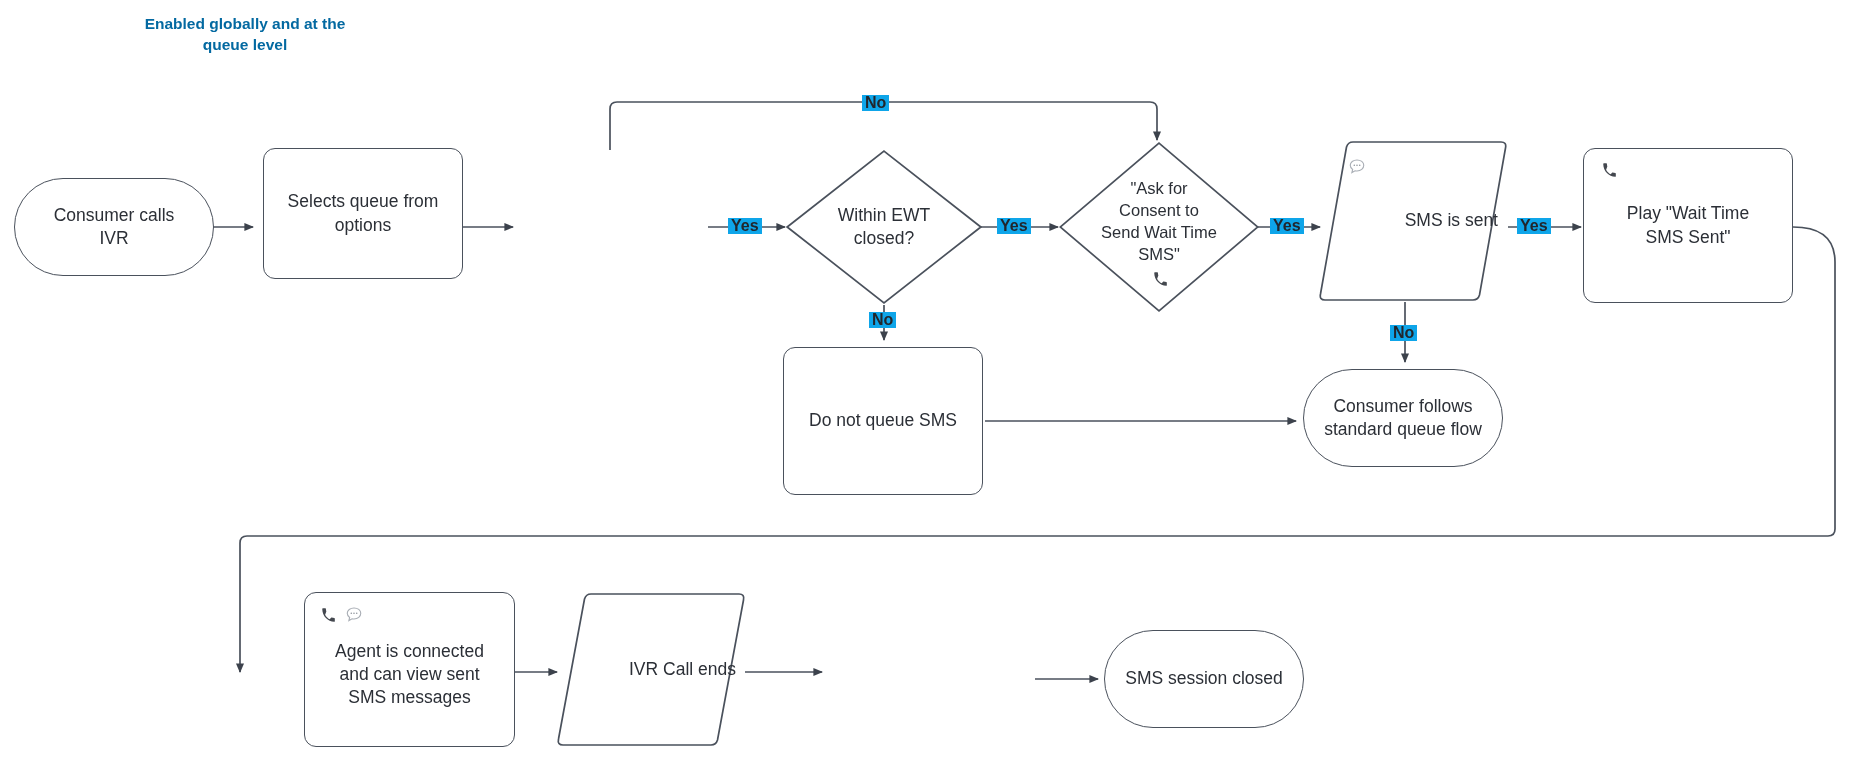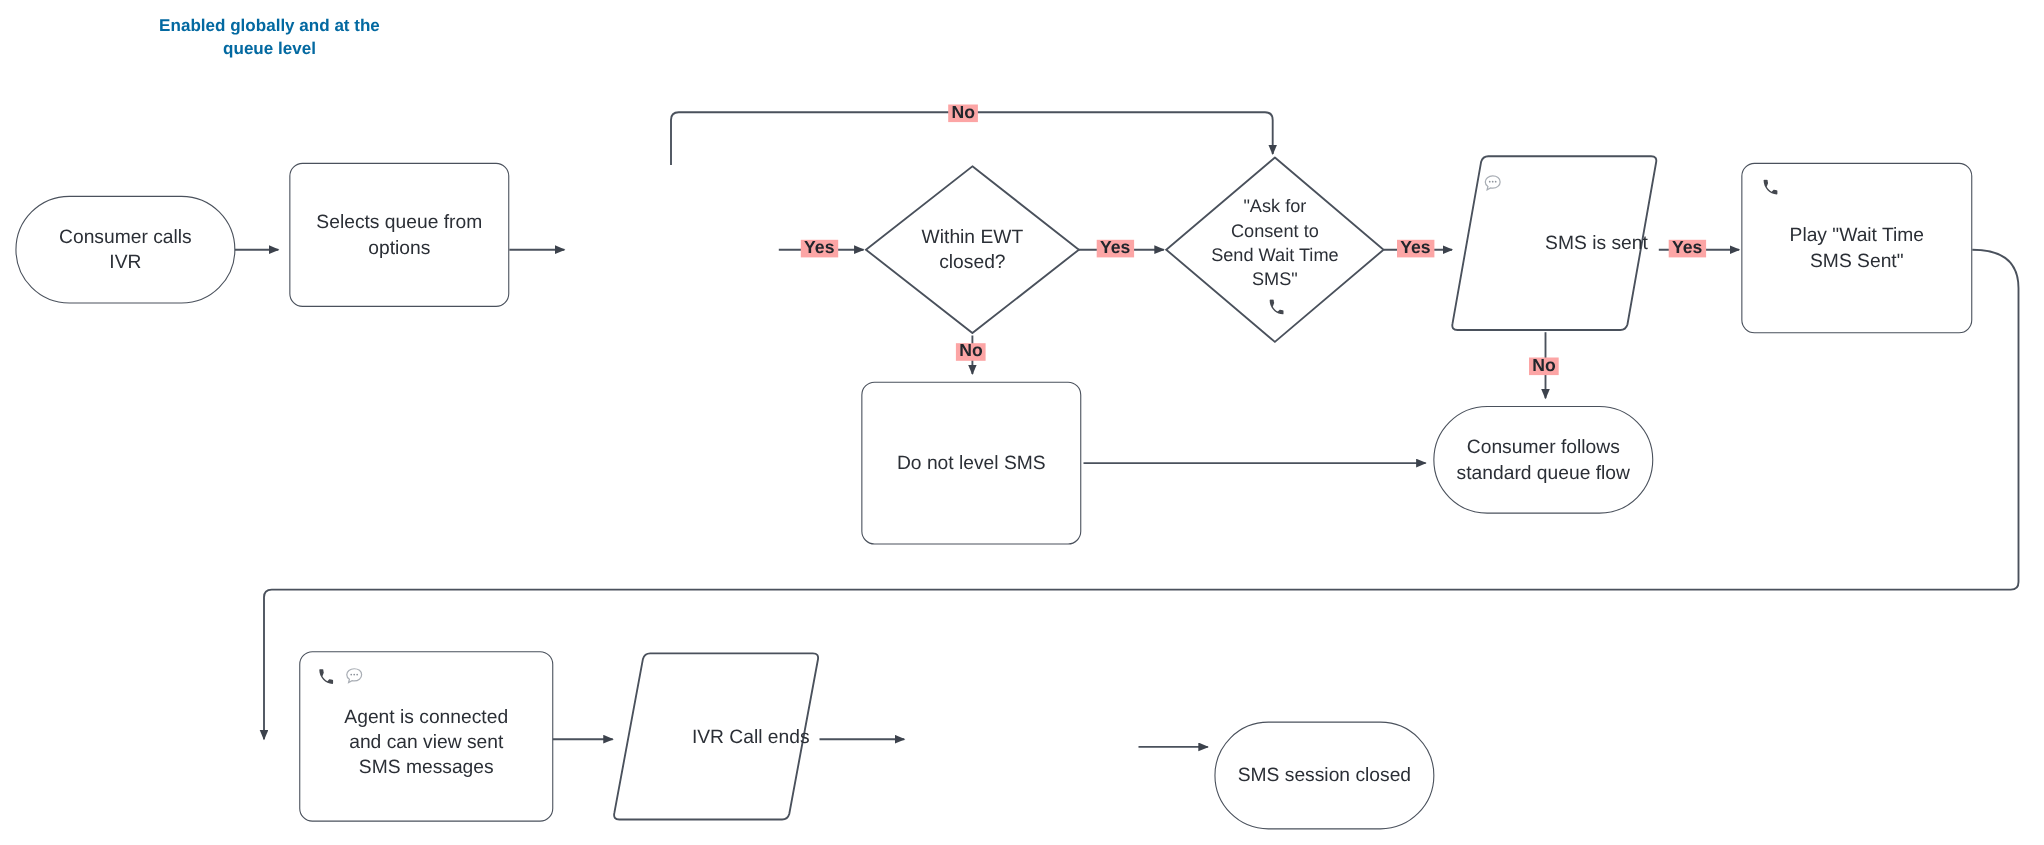--- a/index.html
+++ b/index.html
@@ -10,21 +10,21 @@
         text-align:center;color:#2b2f36;font-size:17.5px;line-height:1.32;background:#ffffff;}
   .node .txt{position:relative;z-index:2;padding:0 10px;white-space:pre-line;}
   .shape-rect{border:1.6px solid #4a515c;border-radius:12px;}
   .shape-term{border:1.6px solid #4a515c;border-radius:64px;}
   .shape-diamond{border:none;background:transparent;}
   .shape-diamond .dia-svg{position:absolute;left:0;top:0;width:100%;height:100%;z-index:1;}
   .shape-para{border:none;background:transparent;justify-content:flex-end;}
   .shape-para .para-svg{position:absolute;left:0;top:0;width:100%;height:100%;z-index:1;}
   .badges{position:absolute;display:flex;gap:9px;align-items:center;z-index:3;}
   .ico{display:block;}
-  .edge-label{position:absolute;font-size:16px;font-weight:bold;color:#22262c;background:#fca5a5;
+  .edge-label{position:absolute;font-size:16px;font-weight:bold;color:#22262c;background:#0ea5e9;
         padding:0 3px;line-height:1;z-index:4;}
   .title{position:absolute;font-size:15.5px;font-weight:bold;color:#0369a1;text-align:center;
         line-height:1.35;z-index:5;}
 </style>
 </head>
 <body>
 
 <div id="canvas">
 
   <svg class="edges" viewBox="0 0 1858 768">
@@ -129,29 +129,29 @@
     <span class="txt">Play "Wait Time
 SMS Sent"</span>
     <span class="badges" style="left:18px;top:14px;">
       <svg class="ico" width="15" height="15" viewBox="0 0 24 24" fill="#44484f">
         <path d="M6.6 10.8c1.6 3.1 4.1 5.6 7.2 7.2l2.4-2.4c.3-.3.7-.4 1.1-.3 1.2.4 2.5.6 3.8.6.6 0 1 .4 1 1V21c0 .6-.4 1-1 1C11.2 22 2 12.8 2 1.5 2 .9 2.4.5 3 .5h3.9c.6 0 1 .4 1 1 0 1.3.2 2.6.6 3.8.1.4 0 .8-.3 1.1L6.6 10.8z"></path>
       </svg>
     </span>
   </div>
 
   <div class="node shape-rect" style="left:783px;top:347px;width:200px;height:148px;">
-    <span class="txt">Do not level SMS</span>
+    <span class="txt">Do not queue SMS</span>
   </div>
 
   <div class="node shape-term" style="left:1303px;top:369px;width:200px;height:98px;">
     <span class="txt">Consumer follows
 standard queue flow</span>
   </div>
 
-  <div class="node shape-rect" style="left:272px;top:592px;width:231px;height:155px;text-align:center;">
+  <div class="node shape-rect" style="left:304px;top:592px;width:211px;height:155px;text-align:center;">
     <span class="txt" style="margin-top:10px;">Agent is connected
 and can view sent
 SMS messages</span>
     <span class="badges" style="left:16px;top:13px;">
       <svg class="ico" width="15" height="15" viewBox="0 0 24 24" fill="#44484f">
         <path d="M6.6 10.8c1.6 3.1 4.1 5.6 7.2 7.2l2.4-2.4c.3-.3.7-.4 1.1-.3 1.2.4 2.5.6 3.8.6.6 0 1 .4 1 1V21c0 .6-.4 1-1 1C11.2 22 2 12.8 2 1.5 2 .9 2.4.5 3 .5h3.9c.6 0 1 .4 1 1 0 1.3.2 2.6.6 3.8.1.4 0 .8-.3 1.1L6.6 10.8z"></path>
       </svg>
       <svg class="ico" width="18" height="18" viewBox="0 0 24 24">
         <path d="M12 2.6c-5 0-9 3.2-9 7.2 0 2.2 1.2 4.2 3.2 5.5l-1 4.1 4.2-2.3c.8.2 1.7.3 2.6.3 5 0 9-3.2 9-7.6S17 2.6 12 2.6z" fill="#ffffff" stroke="#a9aeb5" stroke-width="1.5"></path>
         <circle cx="8.4" cy="9.6" r="1.05" fill="#8e949c"></circle>
@@ -162,17 +162,17 @@
   </div>
 
   <div class="node shape-para" style="left:556px;top:592px;width:190px;height:155px;">
     <svg class="para-svg" viewBox="0 0 190 155" preserveAspectRatio="none">
       <path d="M35,2 Q30,2 28.5,7 L2.5,147 Q1.2,153 7,153 L155,153 Q160,153 161.5,148 L187.5,8 Q188.8,2 183,2 Z" fill="#ffffff" stroke="#4a515c" stroke-width="1.7" vector-effect="non-scaling-stroke"></path>
     </svg>
     <span class="txt">IVR Call ends</span>
   </div>
 
 
-  <div class="node shape-term" style="left:1104px;top:656px;width:200px;height:98px;">
+  <div class="node shape-term" style="left:1104px;top:630px;width:200px;height:98px;">
     <span class="txt">SMS session closed</span>
   </div>
 
 </div>
 
 </body></html>

